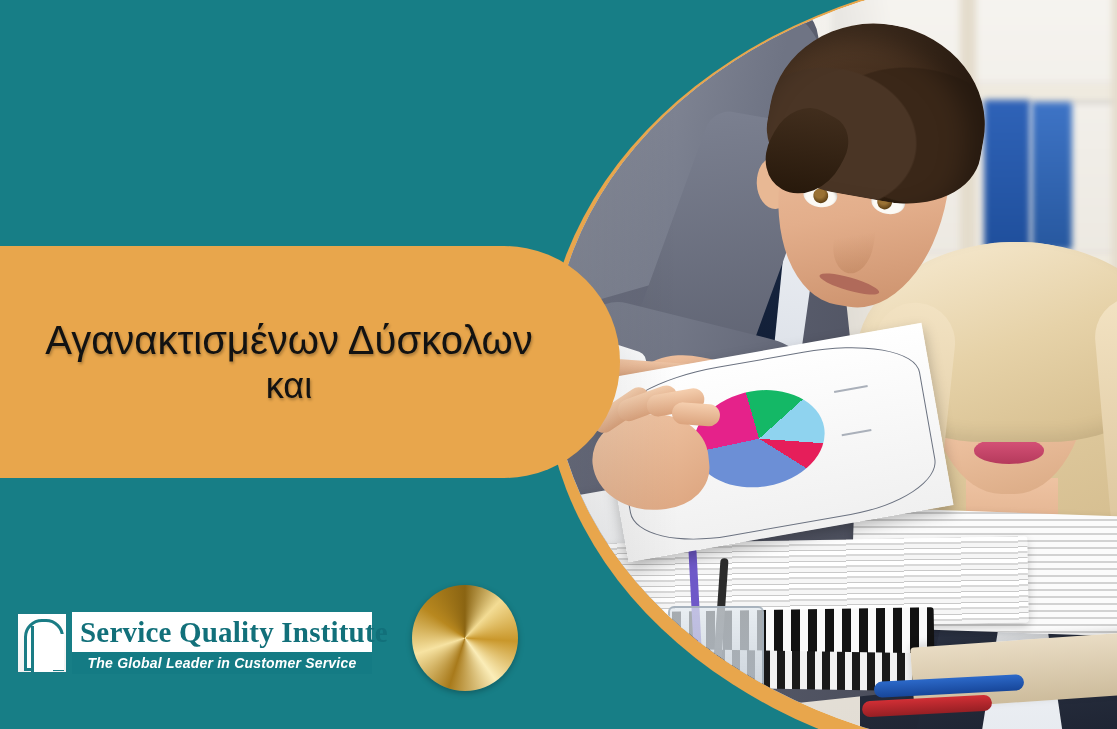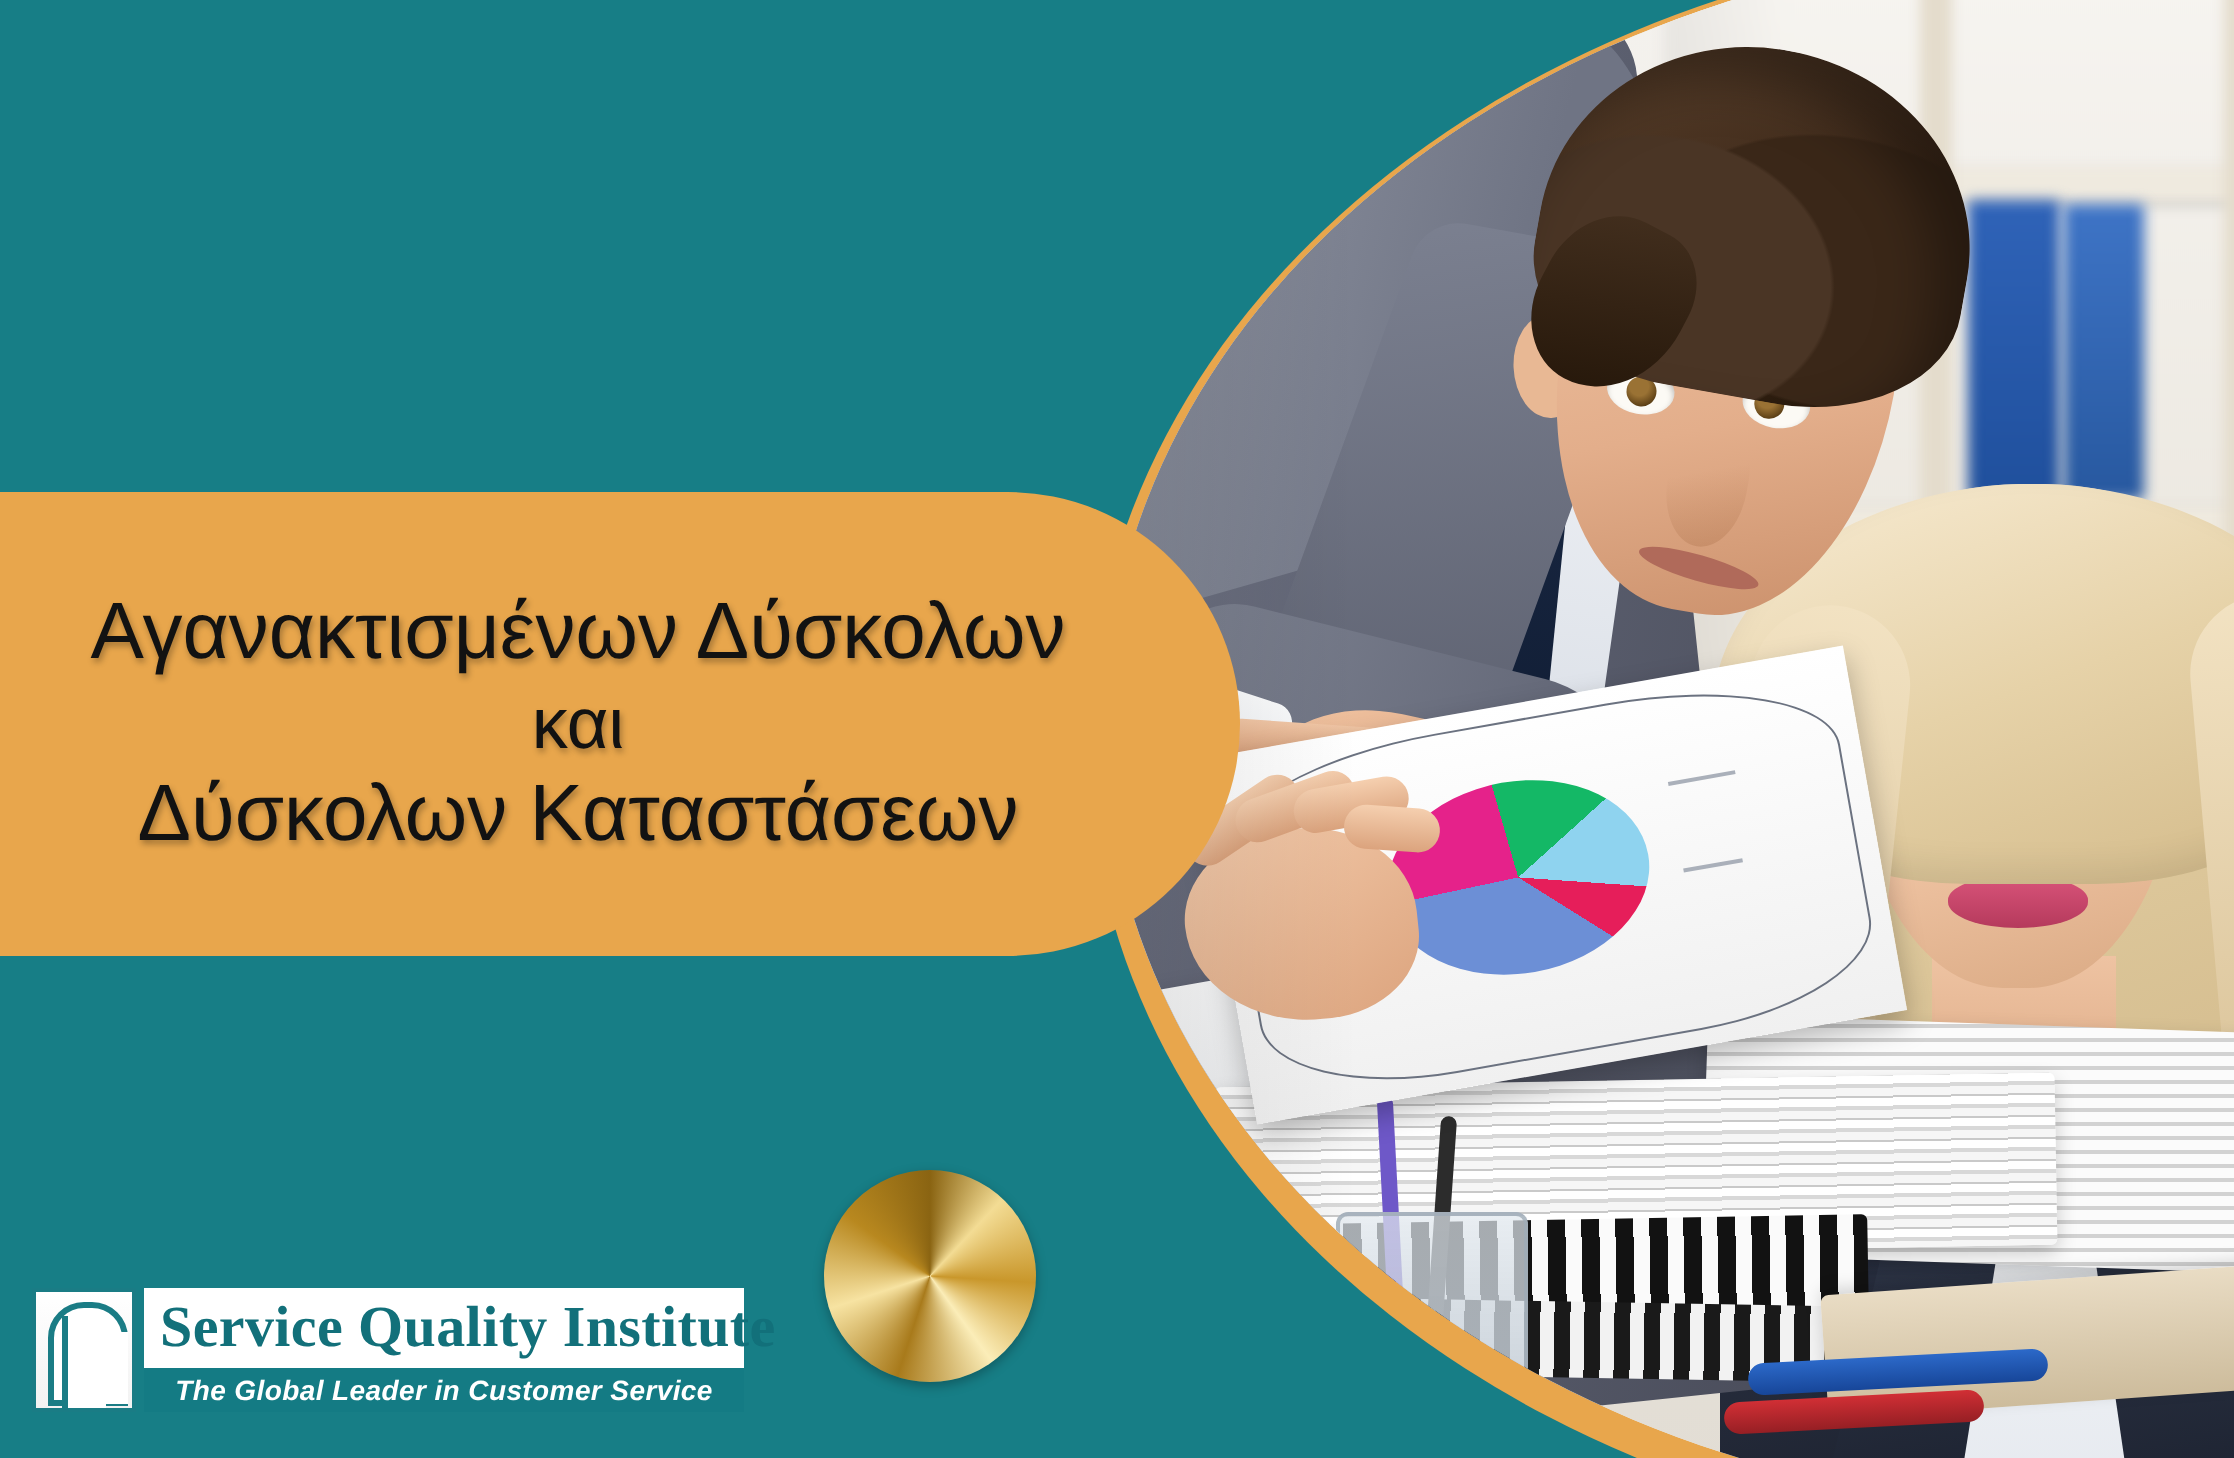--- a/index.html
+++ b/index.html
@@ -401,21 +401,21 @@
     color:#121212;
     text-shadow: 1px 2px 3px rgba(0,0,0,.30);
     white-space:nowrap;
   }
   .bl1{ font-size:40px; }
   .bl2{ font-size:36px; }
   .bl3{ font-size:40px; }
 
   
   .sqi-logo{
-    position:absolute; left:16px; top:644px; width:356px; height:62px;
+    position:absolute; left:16px; top:612px; width:356px; height:62px;
   }
   .sqi-mark{
     position:absolute; left:0; top:0; width:52px; height:62px;
     background:linear-gradient(180deg,#FFFFFF,#F2F2F2);
     border:2px solid #1A7C85;
   }
   .door-outer{
     position:absolute; left:6px; top:5px; width:40px; height:52px;
     border:3px solid #1A7C85; border-radius:18px 18px 0 0;
     background:#FFFFFF;
@@ -583,21 +583,20 @@
 
       <div class="photo-shade"></div>
     </div>
   </div>
 
 
   <div class="band">
     <div class="band-text">
       <div class="bl1">Αγανακτισμένων Δύσκολων</div>
       <div class="bl2">και</div>
-      <div class="bl3">Δύσκολων Καταστάσεων</div>
     </div>
   </div>
 
   <div class="sqi-logo">
     <div class="sqi-mark">
       <div class="door-outer"></div>
       <div class="sun-rays"></div>
       <div class="door-panel"></div>
     </div>
     <div class="sqi-name-box">

